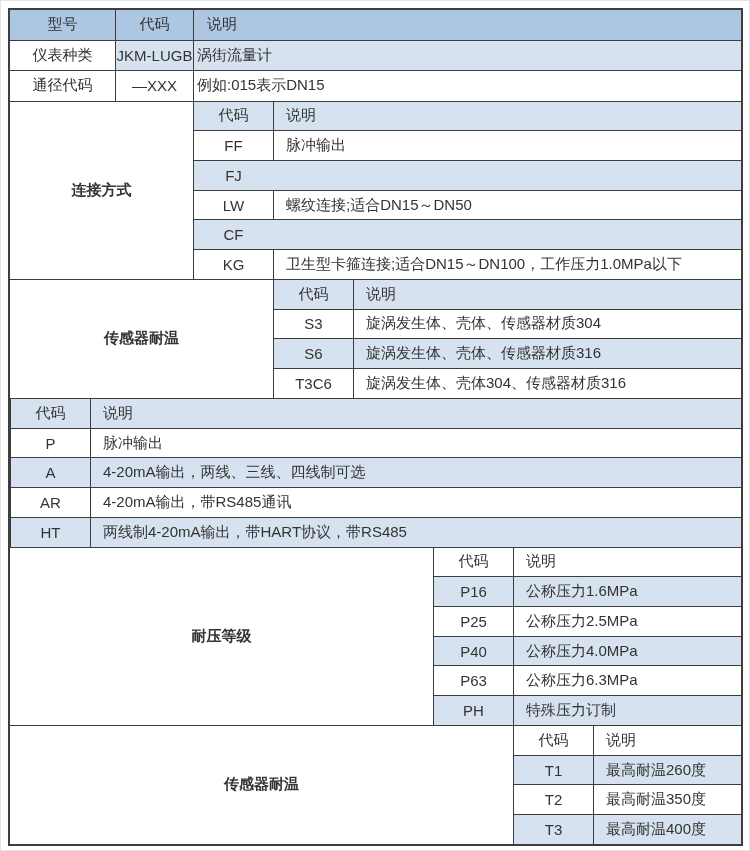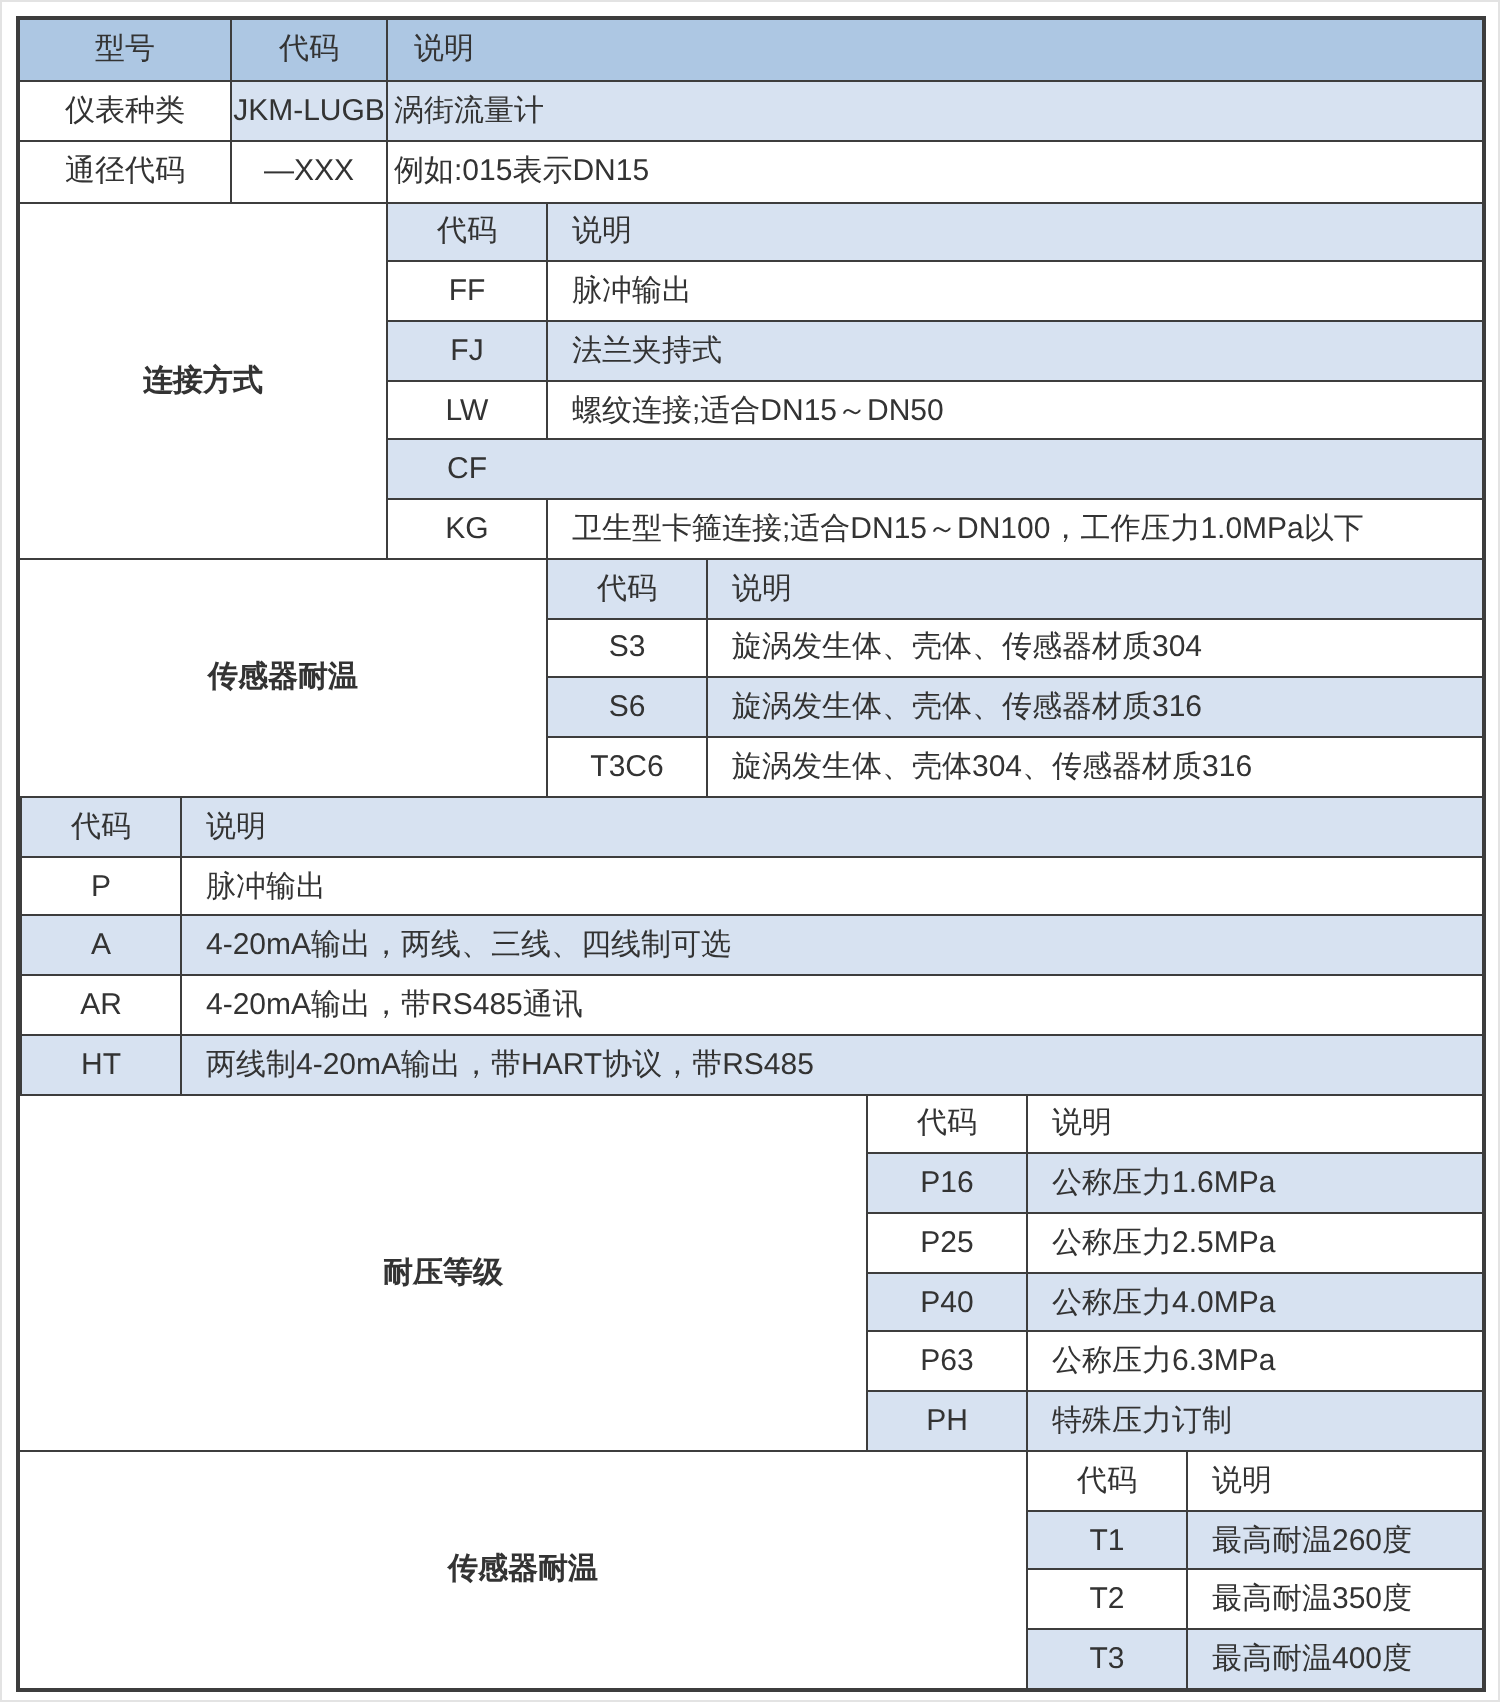--- a/index.html
+++ b/index.html
@@ -91,21 +91,20 @@
         <div class="subrow">
           <div class="c subcode">代码</div>
           <div class="c subdesc">说明</div>
         </div>
         <div class="subrow">
           <div class="c subcode">FF</div>
           <div class="c subdesc">脉冲输出</div>
         </div>
         <div class="subrow">
           <div class="c subcode">FJ</div>
-          <div class="c subdesc">法兰夹持式</div>
         </div>
         <div class="subrow">
           <div class="c subcode">LW</div>
           <div class="c subdesc">螺纹连接;适合DN15～DN50</div>
         </div>
         <div class="subrow">
           <div class="c subcode">CF</div>
         </div>
         <div class="subrow">
           <div class="c subcode">KG</div>

